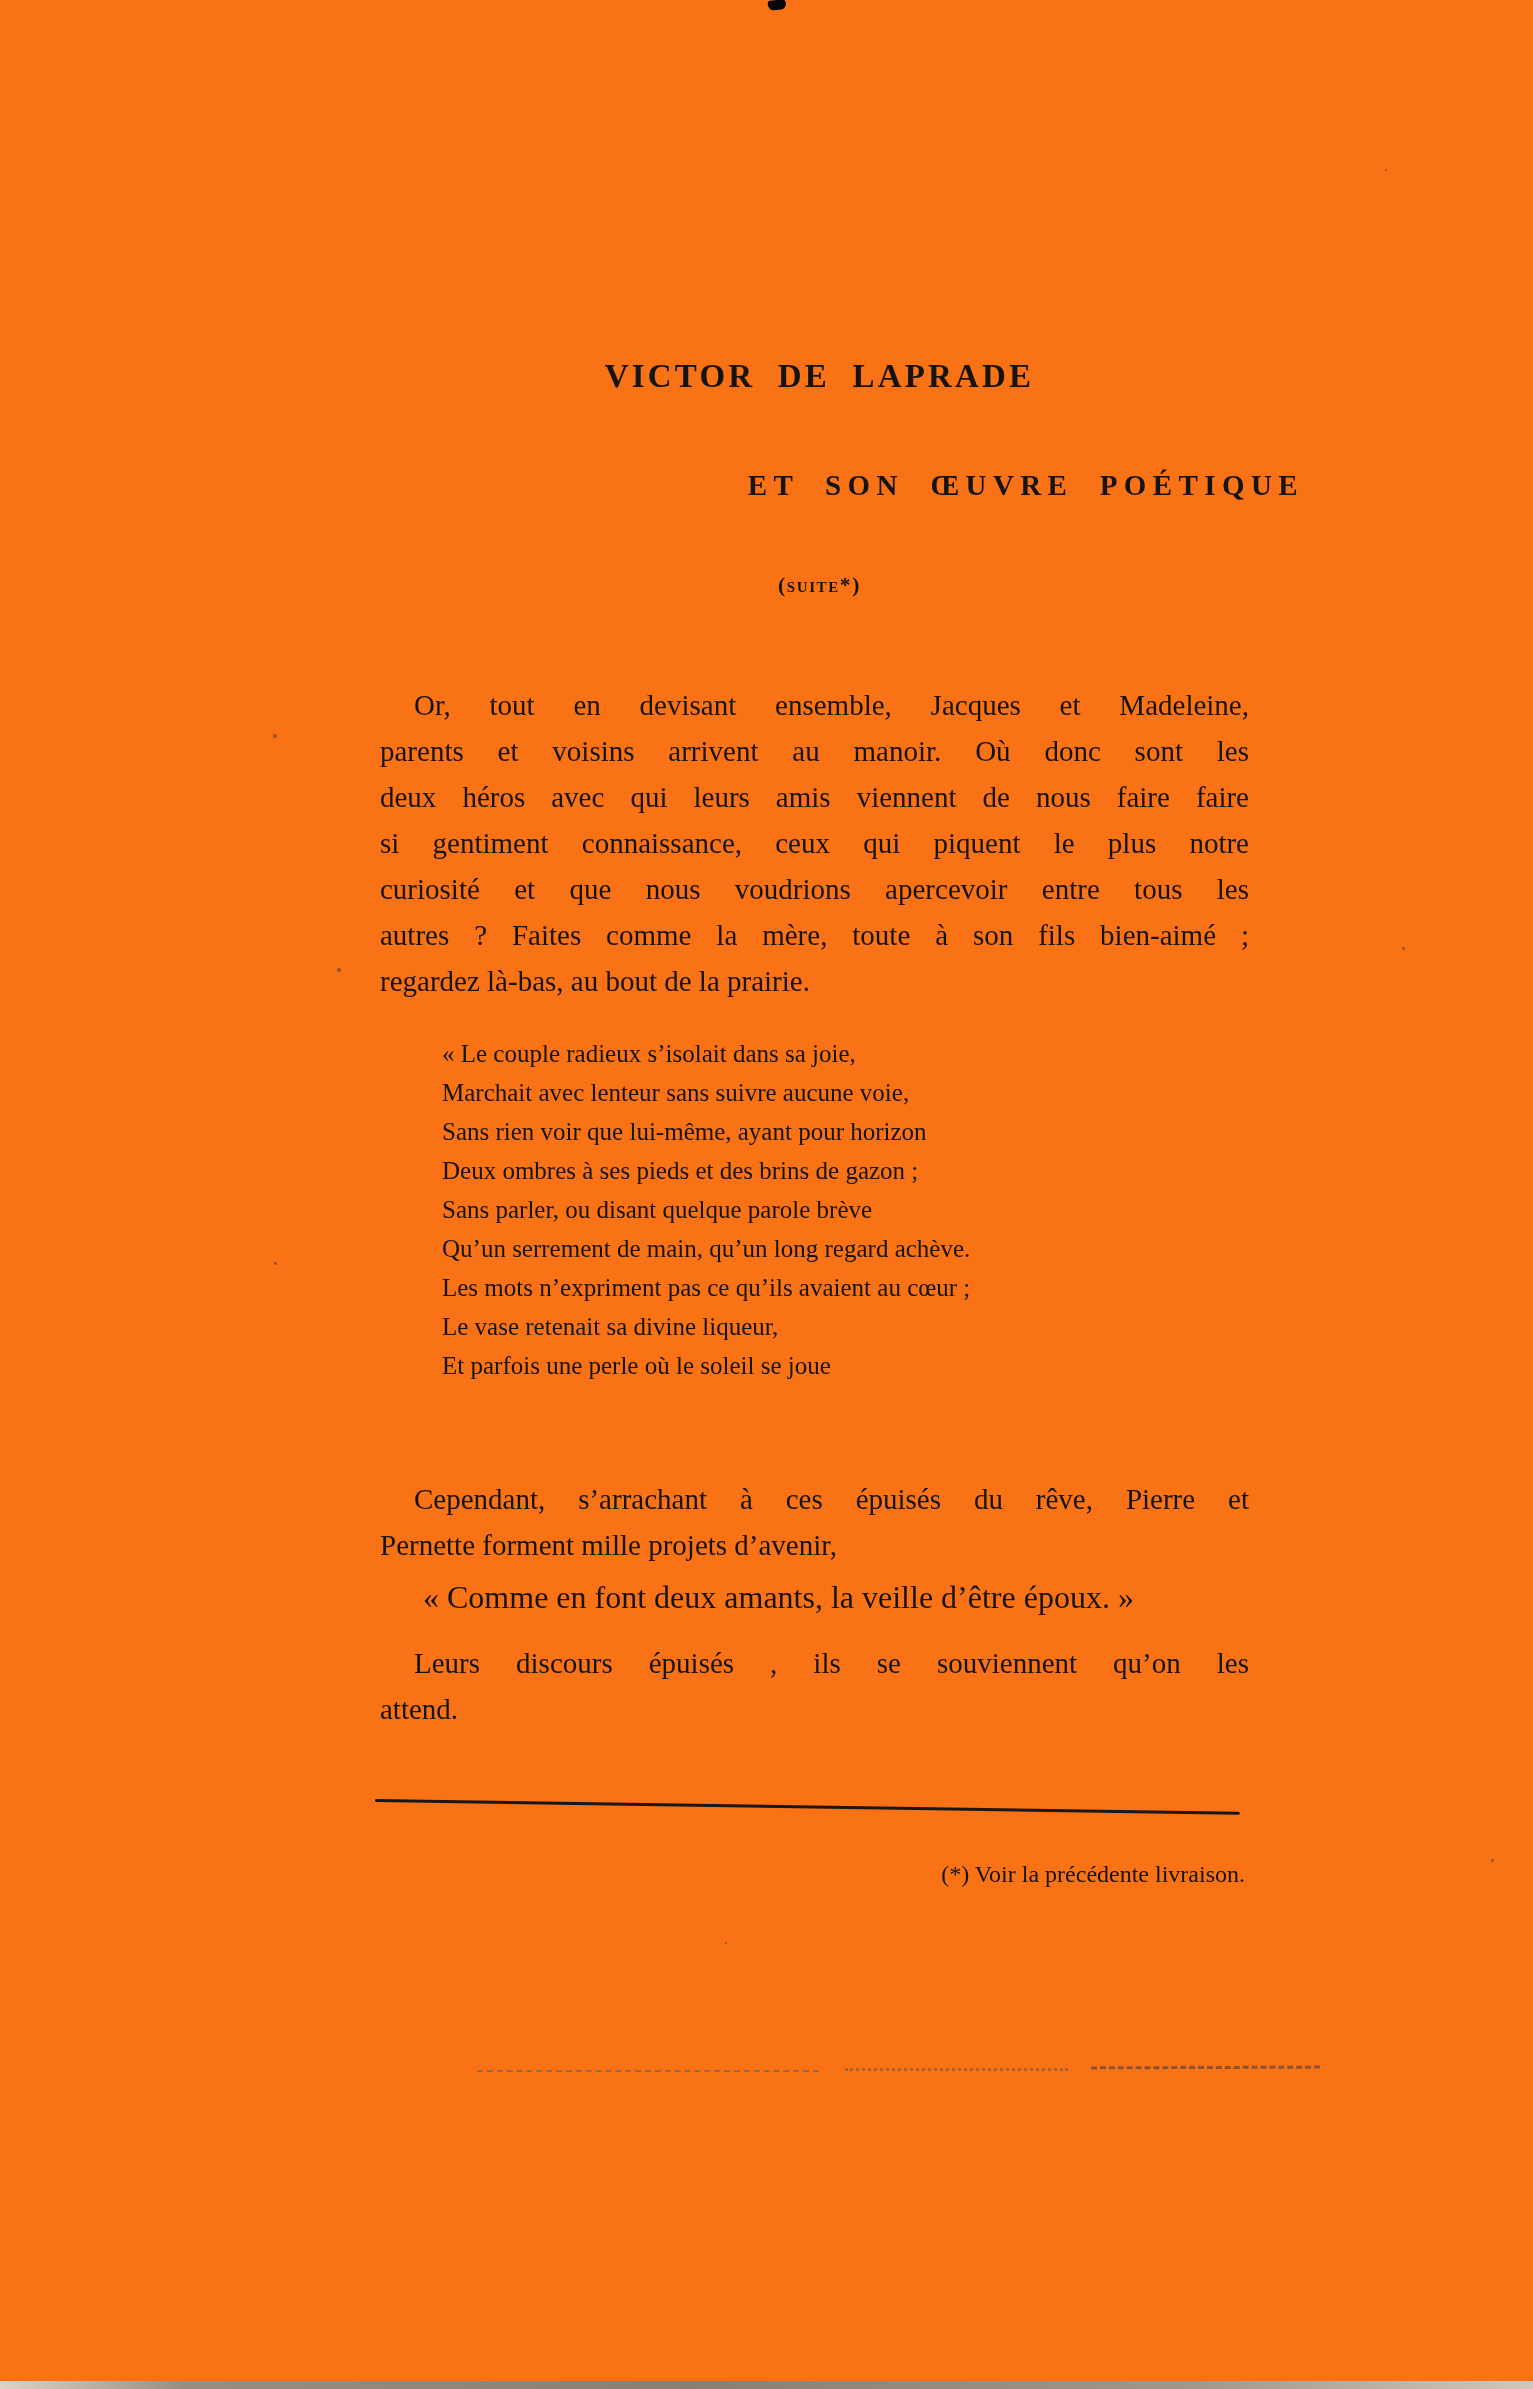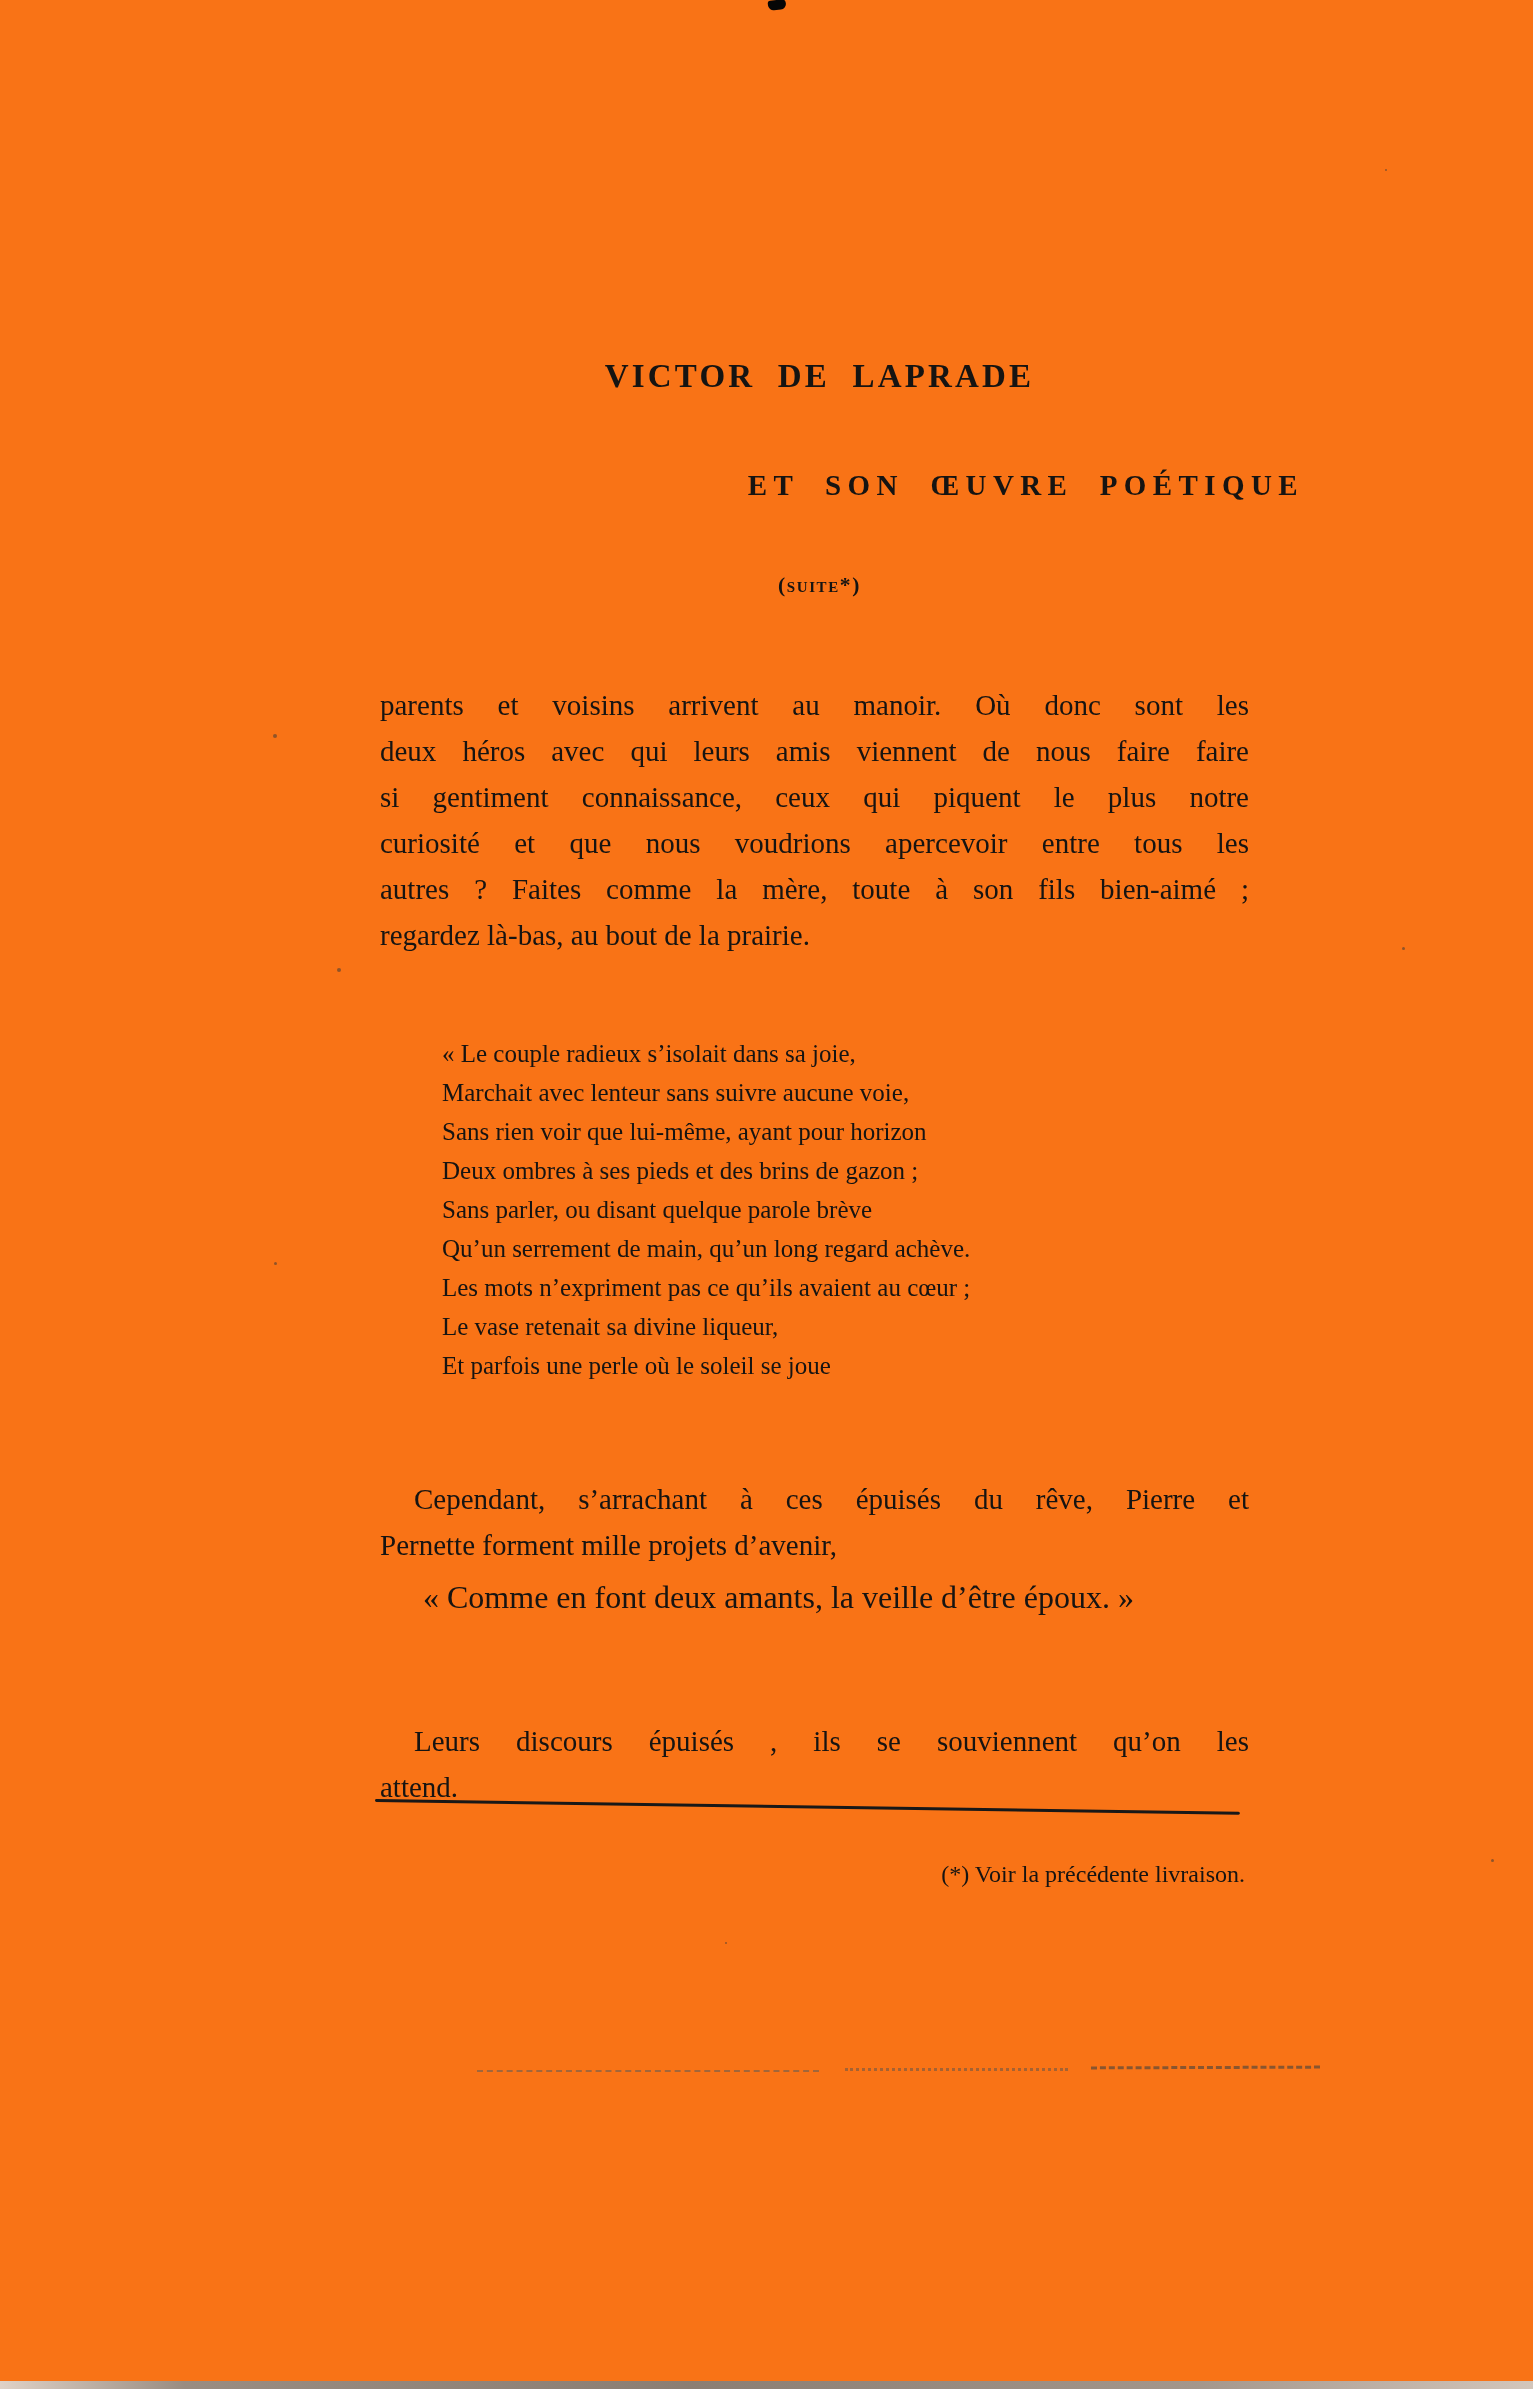--- a/index.html
+++ b/index.html
@@ -28,21 +28,21 @@
     letter-spacing:1.6px;font-weight:bold;
   }
   
   .col{position:absolute;left:380px;width:869px;}
   .prose{font-size:29px;line-height:46px;}
   .prose .line{text-align:justify;text-align-last:justify;white-space:normal;}
   .prose .first{text-indent:34px;}
   .prose .last{text-align:right;text-align-last:left;}
   .p1{top:682px;}
   .p2{top:1476px;}
-  .p3{top:1718px;}
+  .p3{top:1640px;}
   
   .poem{
     position:absolute;left:442px;top:1034px;width:807px;
     font-size:25px;line-height:39px;
   }
   .inline-quote{
     position:absolute;left:423px;top:1580px;width:826px;
     font-size:32px;line-height:35px;
   }
   
@@ -84,20 +84,21 @@
   <div class="speck" style="left:1402px;top:947px;width:3.2px;height:3.2px;"></div>
   <div class="speck" style="left:1385px;top:169px;width:2.4px;height:2.4px;"></div>
   <div class="speck" style="left:1491px;top:1859px;width:3.2px;height:3.2px;"></div>
   <div class="speck" style="left:725px;top:1942px;width:2.4px;height:2.4px;"></div>
 
   <div class="title">VICTOR DE LAPRADE</div>
   <div class="subtitle">ET SON ŒUVRE POÉTIQUE</div>
   <div class="suite">(suite*)</div>
 
   <div class="col prose p1">
+    <div class="line first">Or, tout en devisant ensemble, Jacques et Madeleine,</div>
     <div class="line">parents et voisins arrivent au manoir. Où donc sont les</div>
     <div class="line">deux héros avec qui leurs amis viennent de nous faire faire</div>
     <div class="line">si gentiment connaissance, ceux qui piquent le plus notre</div>
     <div class="line">curiosité et que nous voudrions apercevoir entre tous les</div>
     <div class="line">autres ? Faites comme la mère, toute à son fils bien-aimé ;</div>
     <div class="line last">regardez là-bas, au bout de la prairie.</div>
   </div>
 
   <div class="poem">
     <div>« Le couple radieux s’isolait dans sa joie,</div>

